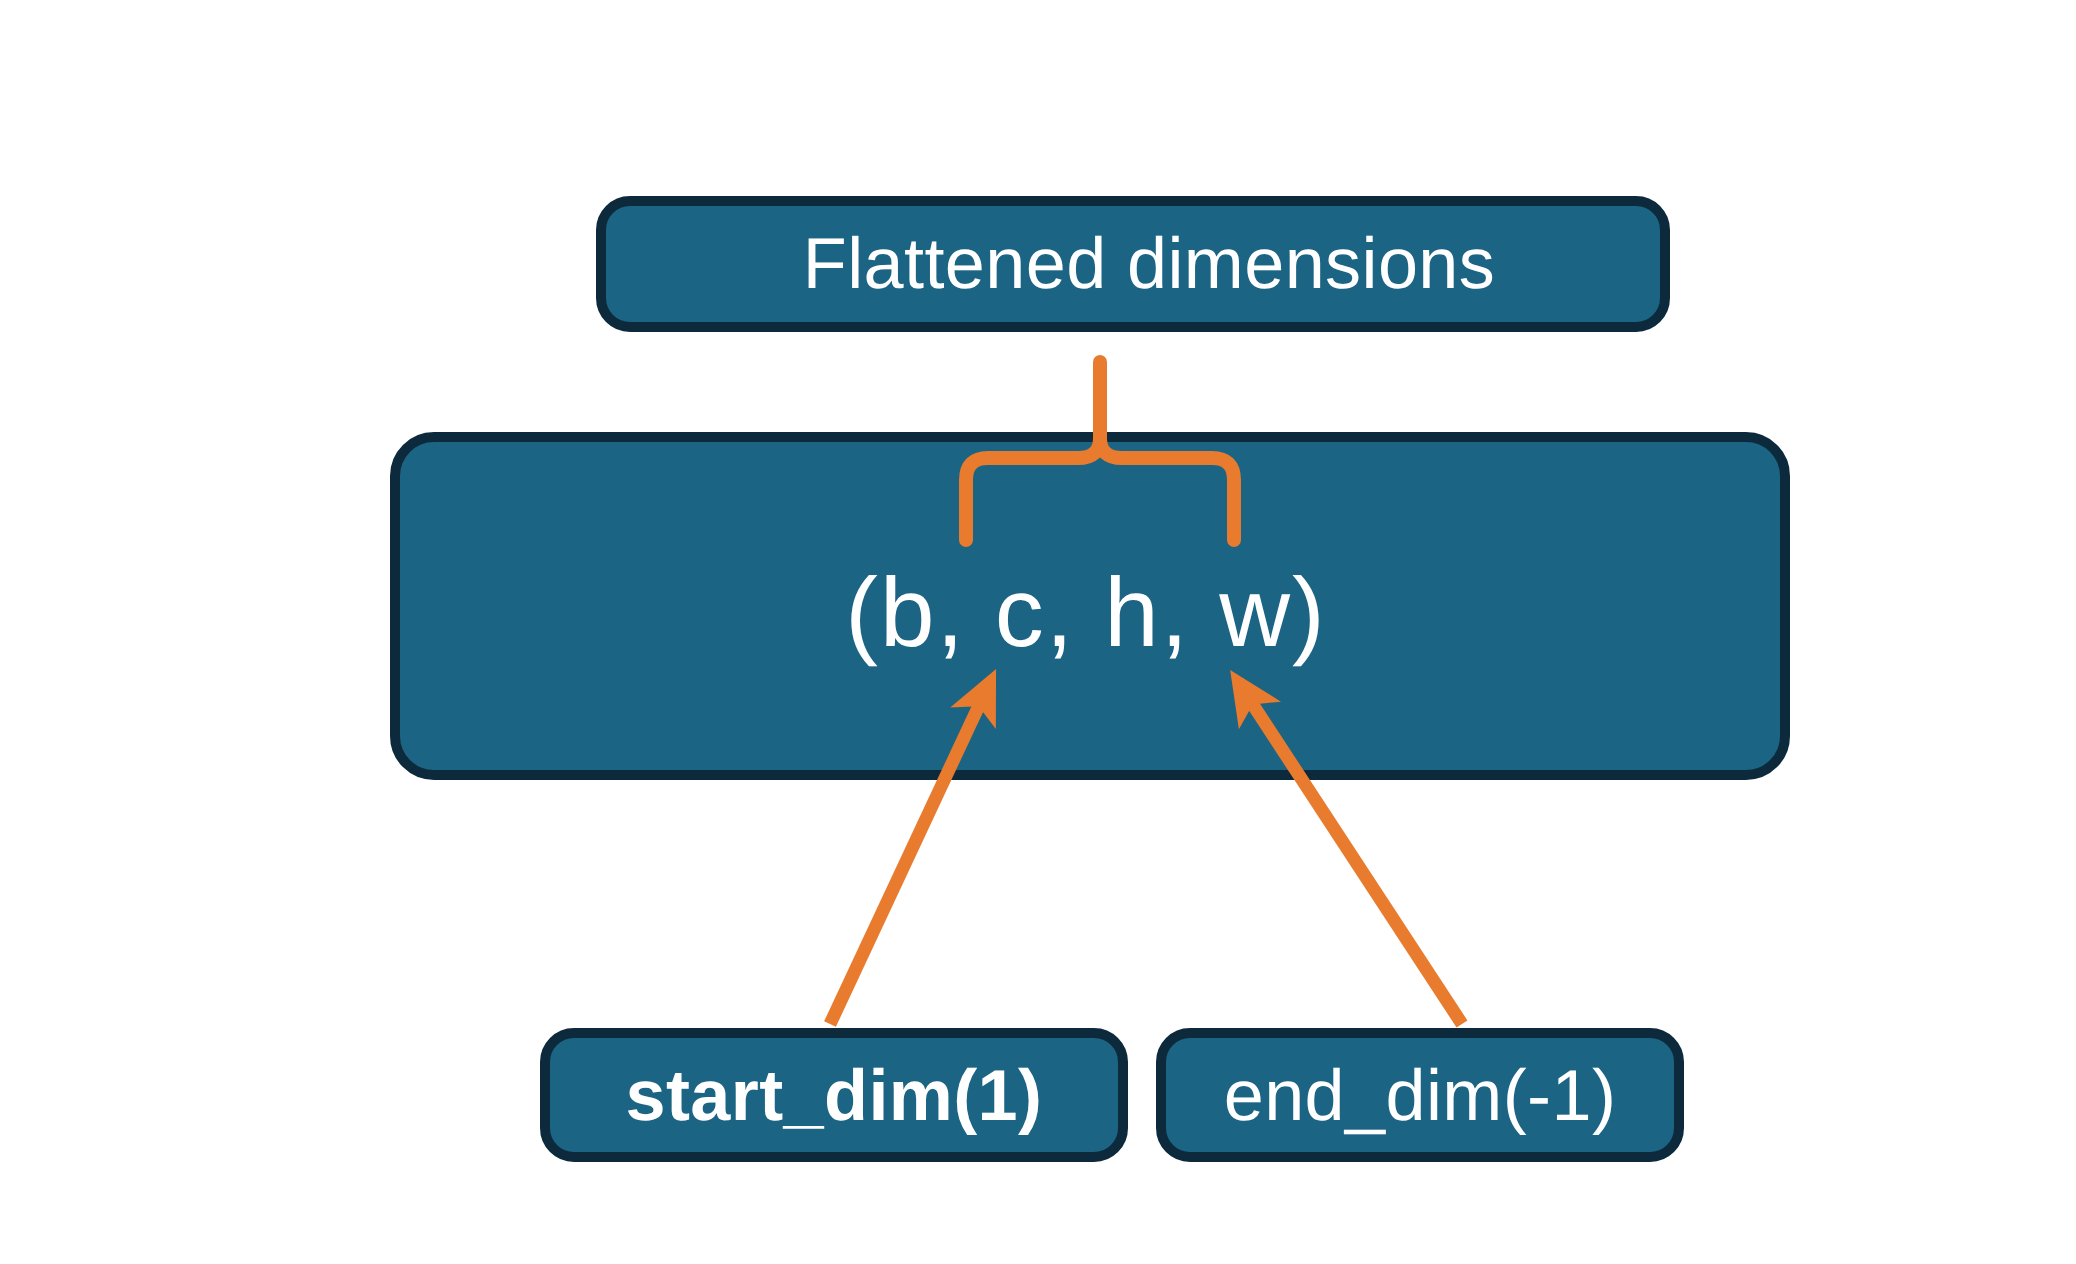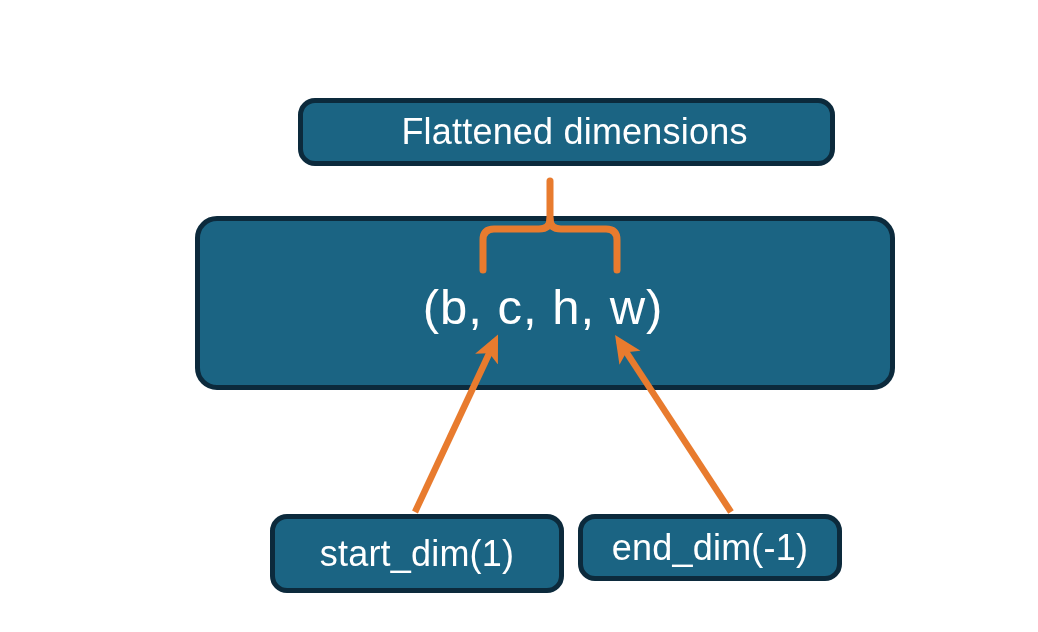--- a/index.html
+++ b/index.html
@@ -59,22 +59,23 @@
     top: 4px;
     left: -2px;
     font-size: 49px;
     letter-spacing: 1px;
   }
 
   #box-start-dim {
     left: 270px;
     top: 514px;
     width: 294px;
-    height: 79px;
+    height: 67px;
     font-size: 36px;
+    font-weight: bold;
   }
 
   #box-end-dim {
     left: 578px;
     top: 514px;
     width: 264px;
     height: 67px;
     font-size: 36px;
   }
 

